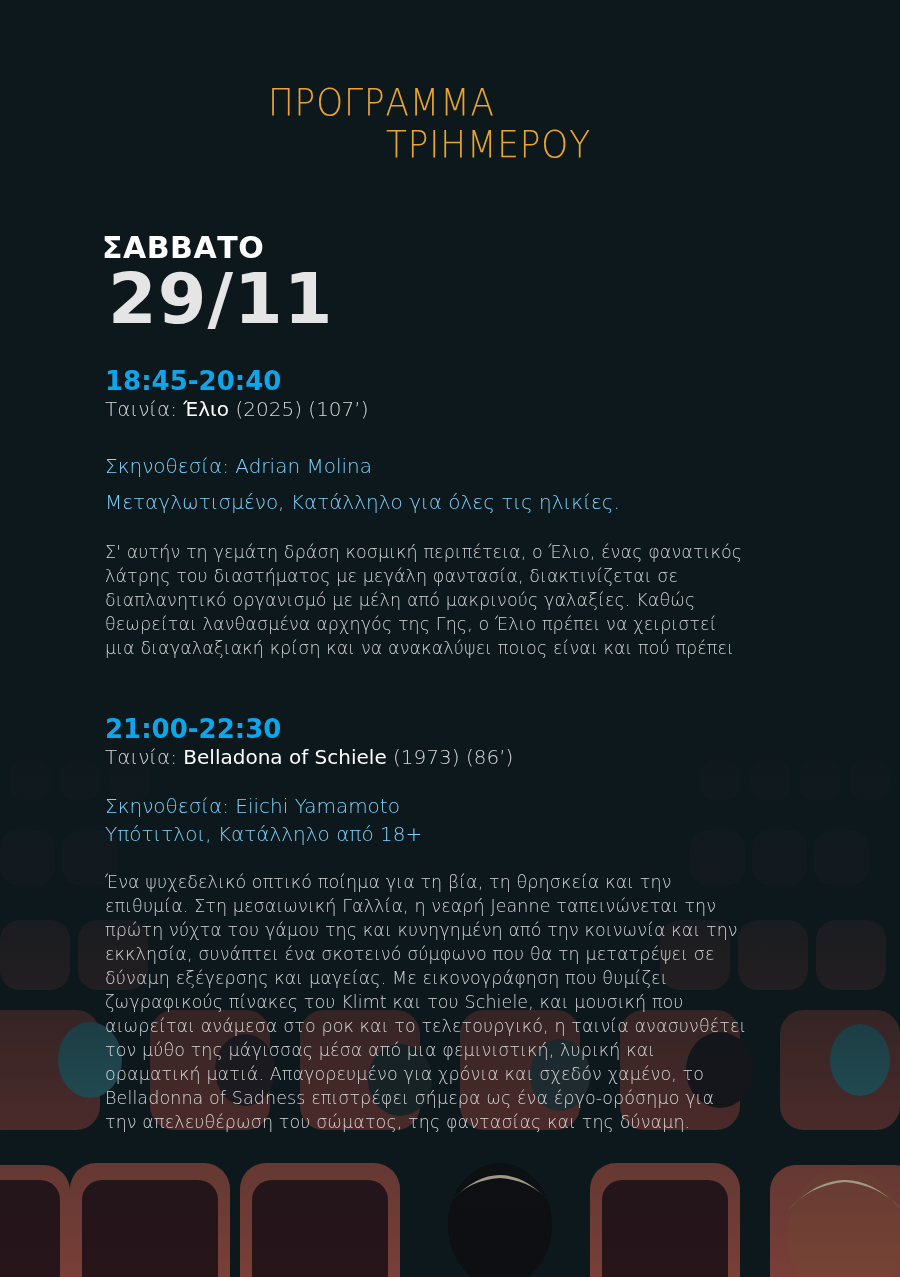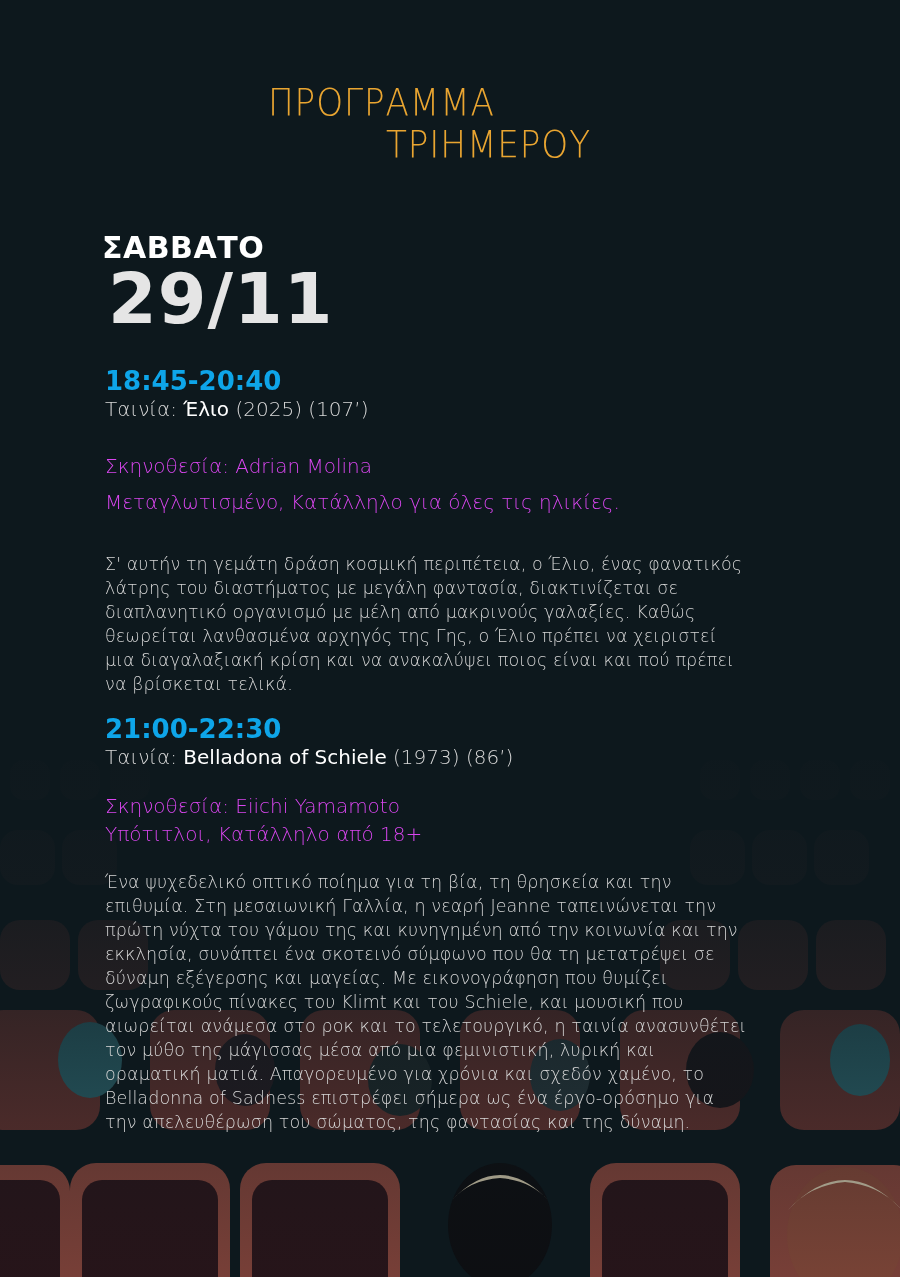--- a/index.html
+++ b/index.html
@@ -40,21 +40,21 @@
 
     .block { position: absolute; left: 105px; width: 720px; }
     .time {
       font-size: 26px; font-weight: bold; color: #0ea5e9; line-height: 30px;
     }
     .film-line {
       font-size: 20px; color: #d8d8d8; font-weight: 300; line-height: 26px;
     }
     .film-line b { color: #ffffff; font-weight: normal; }
     .meta {
-      font-size: 20px; color: #d946ef; line-height: 28px; font-weight: 300;
+      font-size: 20px; color: #7dd3fc; line-height: 28px; font-weight: 300;
     }
     .desc {
       font-size: 17.5px; color: #d6d6d6; line-height: 24px; font-weight: 300;
       letter-spacing: 0.1px;
     }
   </style>
 </head>
 <body>
 
 <svg class="bg-layer" width="900" height="1277" viewBox="0 0 900 1277" xmlns="http://www.w3.org/2000/svg">
@@ -130,27 +130,26 @@
   <div class="title-2">ΤΡΙΗΜΕΡΟΥ</div>
 
   <div class="day-name">ΣΑΒΒΑΤΟ</div>
   <div class="day-date">29/11</div>
 
   <div class="block" style="top:366px;">
     <div class="time">18:45-20:40</div>
     <div class="film-line"><span>Ταινία: </span><b>Έλιο</b><span> (2025) (107’)</span></div>
     <div class="meta" style="margin-top:30px;">Σκηνοθεσία: Adrian Molina</div>
     <div class="meta" style="margin-top:8px;">Μεταγλωτισμένο, Κατάλληλο για όλες τις ηλικίες.</div>
-    <div class="desc" style="margin-top:36px;">
+    <div class="desc" style="margin-top:24px;">
       <div>Σ' αυτήν τη γεμάτη δράση κοσμική περιπέτεια, ο Έλιο, ένας φανατικός</div>
       <div>λάτρης του διαστήματος με μεγάλη φαντασία, διακτινίζεται σε</div>
       <div>διαπλανητικό οργανισμό με μέλη από μακρινούς γαλαξίες. Καθώς</div>
       <div>θεωρείται λανθασμένα αρχηγός της Γης, ο Έλιο πρέπει να χειριστεί</div>
       <div>μια διαγαλαξιακή κρίση και να ανακαλύψει ποιος είναι και πού πρέπει</div>
-      <div>να βρίσκεται τελικά.</div>
     </div>
   </div>
 
   <div class="block" style="top:714px;">
     <div class="time">21:00-22:30</div>
     <div class="film-line"><span>Ταινία: </span><b>Belladona of Schiele</b><span> (1973)  (86’)</span></div>
     <div class="meta" style="margin-top:22px;">Σκηνοθεσία: Eiichi Yamamoto</div>
     <div class="meta">Υπότιτλοι, Κατάλληλο από 18+</div>
     <div class="desc" style="margin-top:22px;">
       <div>Ένα ψυχεδελικό οπτικό ποίημα για τη βία, τη θρησκεία και την</div>

